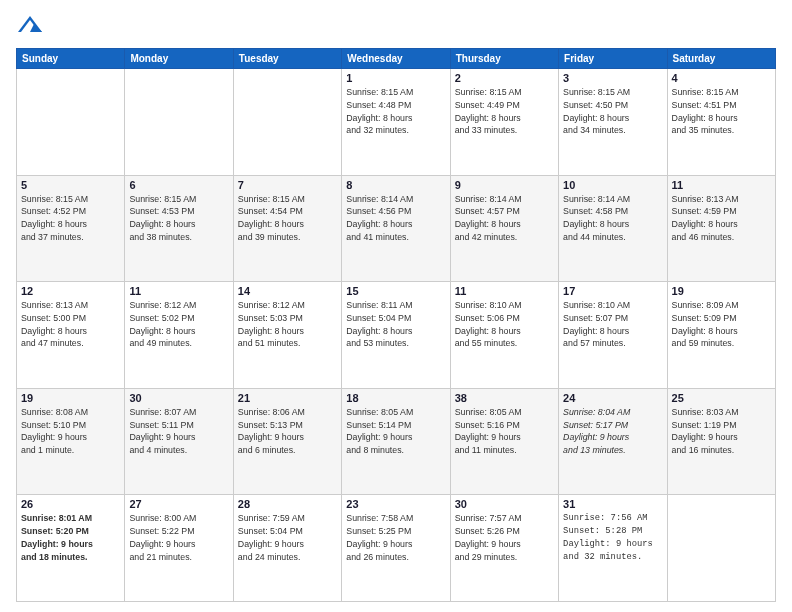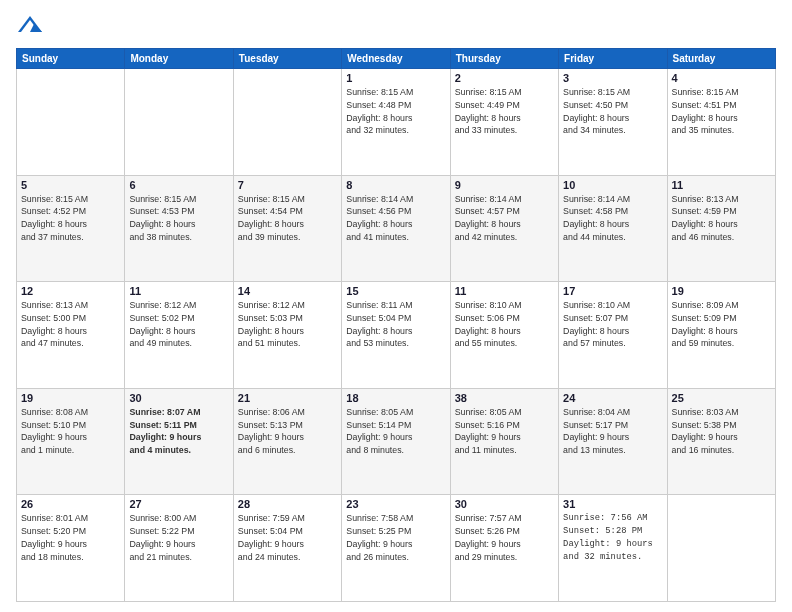--- a/index.html
+++ b/index.html
@@ -280,21 +280,21 @@
         <tr>
           <td>
             <span class="day-num">19</span>
             <div class="day-info" style="white-space: pre-line;">Sunrise: 8:08 AM
 Sunset: 5:10 PM
 Daylight: 9 hours
 and 1 minute.</div>
           </td>
           <td>
             <span class="day-num">30</span>
-            <div class="day-info" style="white-space: pre-line; font-weight: bold;">Sunrise: 8:07 AM
+            <div class="day-info" style="white-space: pre-line;">Sunrise: 8:07 AM
 Sunset: 5:11 PM
 Daylight: 9 hours
 and 4 minutes.</div>
           </td>
           <td>
             <span class="day-num">21</span>
             <div class="day-info" style="white-space: pre-line;">Sunrise: 8:06 AM
 Sunset: 5:13 PM
 Daylight: 9 hours
 and 6 minutes.</div>
@@ -308,37 +308,37 @@
           </td>
           <td>
             <span class="day-num">38</span>
             <div class="day-info" style="white-space: pre-line;">Sunrise: 8:05 AM
 Sunset: 5:16 PM
 Daylight: 9 hours
 and 11 minutes.</div>
           </td>
           <td>
             <span class="day-num">24</span>
-            <div class="day-info" style="white-space: pre-line;">Sunrise: 8:04 AM
+            <div class="day-info" style="white-space: pre-line; font-style: italic;">Sunrise: 8:04 AM
 Sunset: 5:17 PM
 Daylight: 9 hours
 and 13 minutes.</div>
           </td>
           <td>
             <span class="day-num">25</span>
             <div class="day-info" style="white-space: pre-line;">Sunrise: 8:03 AM
-Sunset: 5:38 PM
+Sunset: 1:19 PM
 Daylight: 9 hours
 and 16 minutes.</div>
           </td>
         </tr>
         <tr>
           <td>
             <span class="day-num">26</span>
-            <div class="day-info" style="white-space: pre-line;">Sunrise: 8:01 AM
+            <div class="day-info" style="white-space: pre-line; font-weight: bold;">Sunrise: 8:01 AM
 Sunset: 5:20 PM
 Daylight: 9 hours
 and 18 minutes.</div>
           </td>
           <td>
             <span class="day-num">27</span>
             <div class="day-info" style="white-space: pre-line;">Sunrise: 8:00 AM
 Sunset: 5:22 PM
 Daylight: 9 hours
 and 21 minutes.</div>

